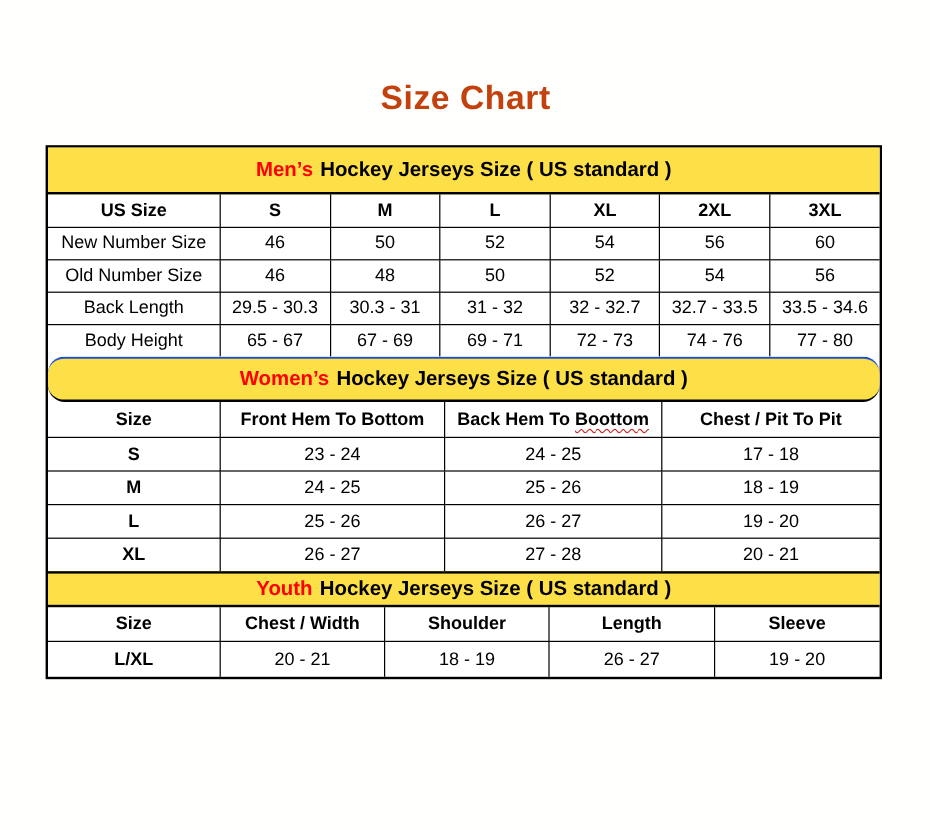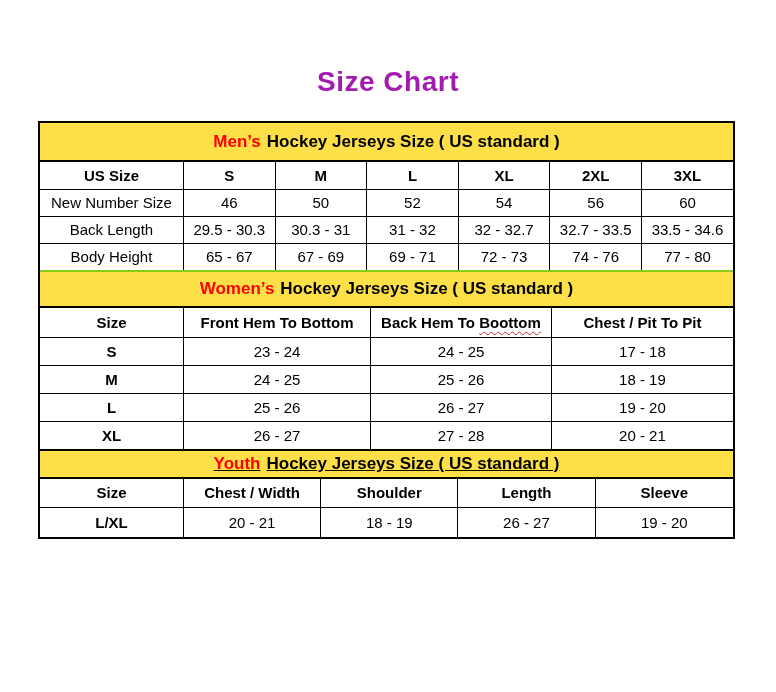--- a/index.html
+++ b/index.html
@@ -10,43 +10,43 @@
     font-family: "Liberation Sans", sans-serif;
     color: #000;
   }
   .page-title {
     position: absolute;
     top: 66px; left: 0;
     width: 776px;
     text-align: center;
     font-size: 28px;
     font-weight: bold;
-    color: #a21caf;
+    color: #c2410c;
     letter-spacing: 0.5px;
   }
   .chart {
     position: absolute;
     left: 38px; top: 121px;
     width: 697px;
     border: 2px solid #000;
     background: #fff;
   }
   .section-head {
     background: #fde047;
     display: flex;
     align-items: center;
     justify-content: center;
     font-weight: bold;
     font-size: 17px;
     border-bottom: 2px solid #000;
   }
   .section-head .hl { color: #ff0000; margin-right: 6px; }
   .head-men   { height: 39px; }
-  .head-women { height: 38px; border-top: 2px solid #84cc16; }
-  .head-youth { height: 30px; border-top: 2px solid #000; text-decoration: underline; }
+  .head-women { height: 38px; border-top: 2px solid #1d4ed8; border-radius: 14px; }
+  .head-youth { height: 30px; border-top: 2px solid #000; }
   table {
     width: 100%;
     border-collapse: collapse;
     table-layout: fixed;
   }
   th, td {
     border: 1px solid #000;
     text-align: center;
     vertical-align: middle;
     font-size: 15px;
@@ -106,20 +106,29 @@
       <th>3XL</th>
     </tr>
     <tr>
       <td>New Number Size</td>
       <td>46</td>
       <td>50</td>
       <td>52</td>
       <td>54</td>
       <td>56</td>
       <td>60</td>
+    </tr>
+    <tr>
+      <td>Old Number Size</td>
+      <td>46</td>
+      <td>48</td>
+      <td>50</td>
+      <td>52</td>
+      <td>54</td>
+      <td>56</td>
     </tr>
     <tr>
       <td>Back Length</td>
       <td>29.5 - 30.3</td>
       <td>30.3 - 31</td>
       <td>31 - 32</td>
       <td>32 - 32.7</td>
       <td>32.7 - 33.5</td>
       <td>33.5 - 34.6</td>
     </tr>

